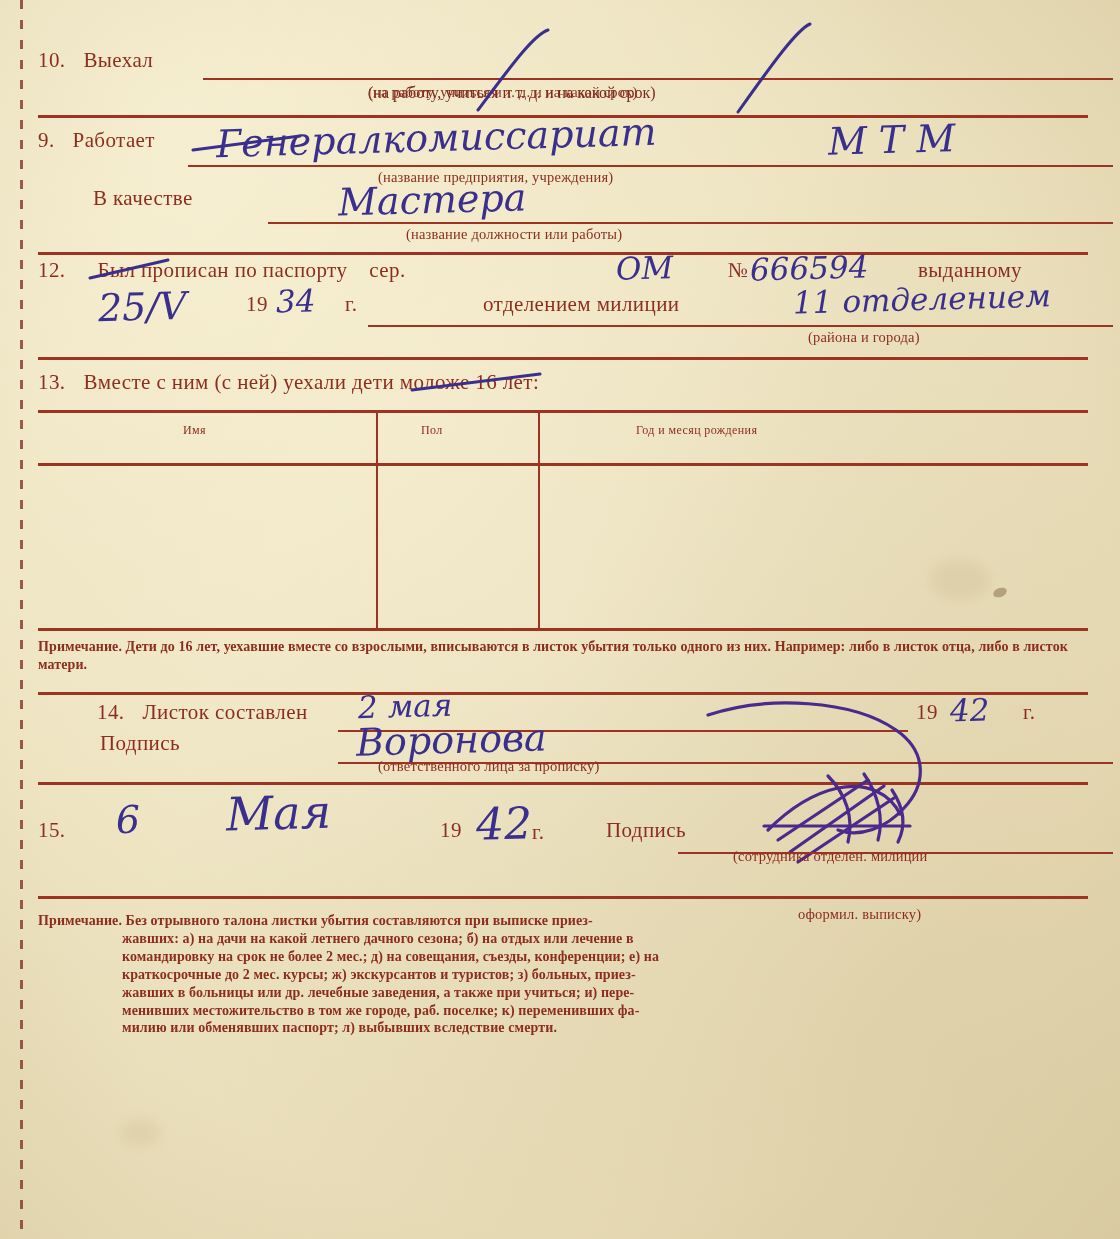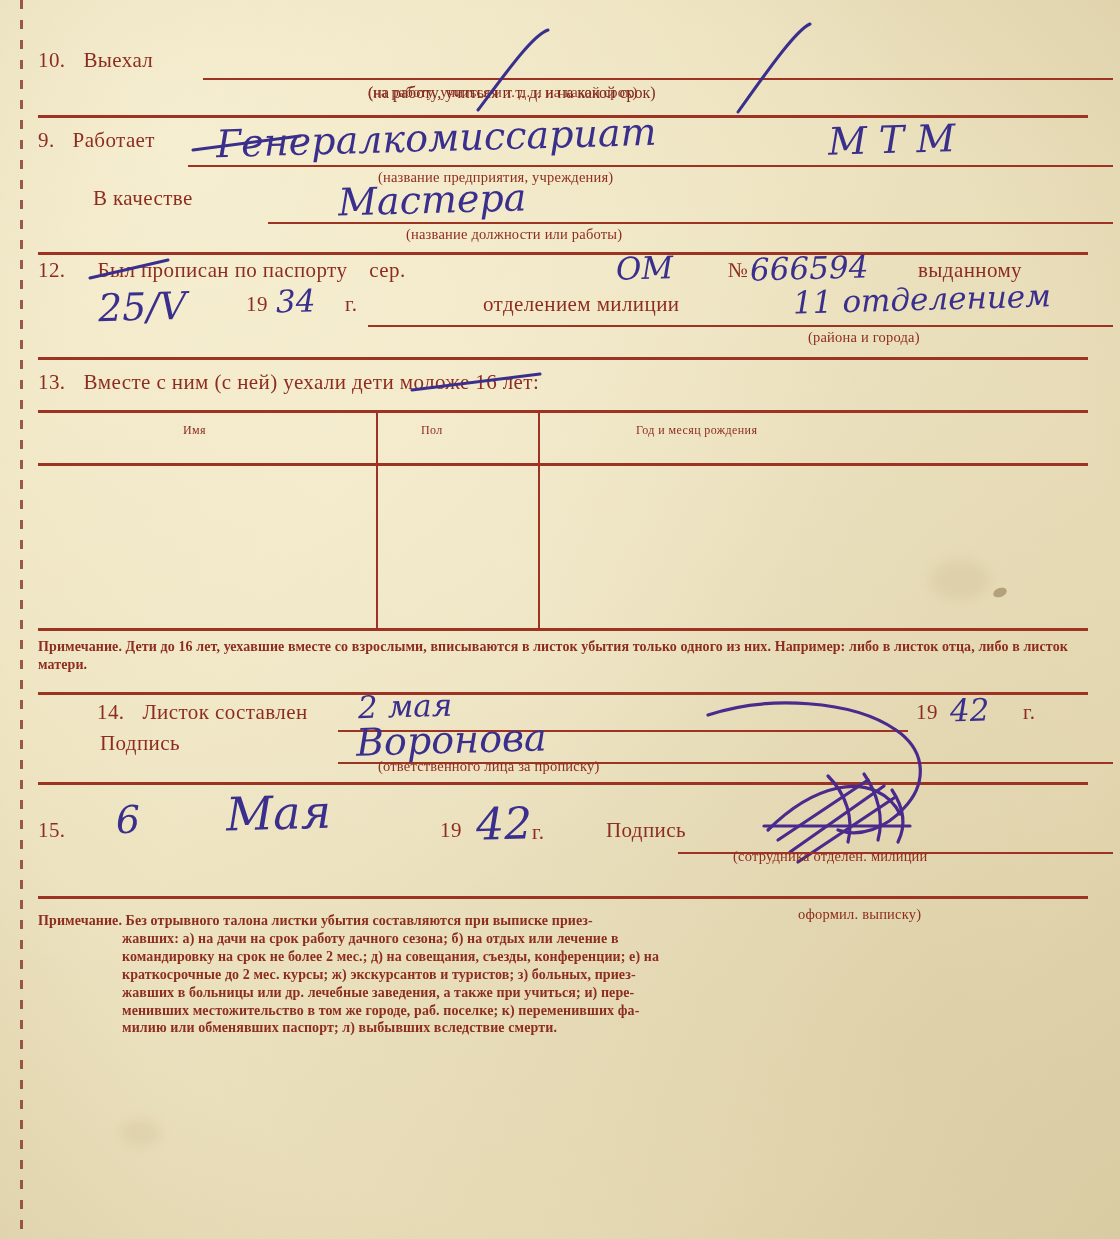--- a/index.html
+++ b/index.html
@@ -250,21 +250,21 @@
     <div class="row sub" style="left:695px;top:848px;">(сотрудника отделен. милиции</div>
     <div class="row sub" style="left:760px;top:906px;">оформил. выписку)</div>
 
     <div class="hline" style="left:0;top:896px;width:1050px;height:3px;"></div>
 
     <div class="row" style="left:0;top:912px;width:1052px;">
       <div class="note" style="text-indent:0;">
         <span>Примечание.</span>
         <span>Без отрывного талона листки убытия составляются при выписке приез-</span>
       </div>
-      <div class="note" style="padding-left:84px;">жавших: а) на дачи на срок работу дачного сезона;  б) на отдых или лечение в</div>
+      <div class="note" style="padding-left:84px;">жавших: а) на дачи на какой летнего дачного сезона;  б) на отдых или лечение в</div>
       <div class="note" style="padding-left:84px;">командировку на срок не более 2 мес.; д) на совещания, съезды, конференции; е) на</div>
       <div class="note" style="padding-left:84px;">краткосрочные до 2 мес. курсы; ж) экскурсантов и туристов; з) больных, приез-</div>
       <div class="note" style="padding-left:84px;">жавших в больницы или др. лечебные заведения,  а также при учиться;  и) пере-</div>
       <div class="note" style="padding-left:84px;">менивших местожительство в том же городе, раб. поселке;  к) переменивших фа-</div>
       <div class="note" style="padding-left:84px;">милию или обменявших паспорт; л) выбывших вследствие смерти.</div>
     </div>
 
     <svg class="pen" style="left:400px;top:0px;width:420px;height:120px;" viewBox="0 0 420 120">
       <g fill="none" stroke="#3a2f8c" stroke-width="3" stroke-linecap="round">
         <path d="M40 110 C70 70, 95 35, 110 30"></path>

